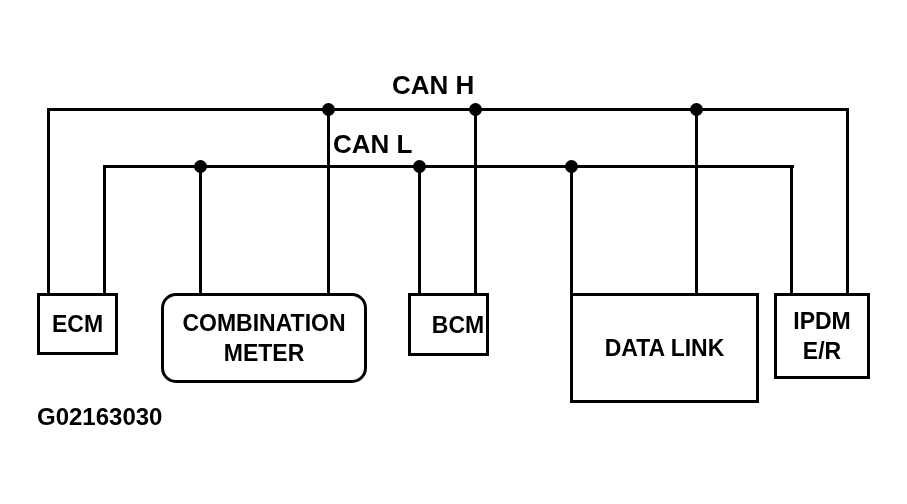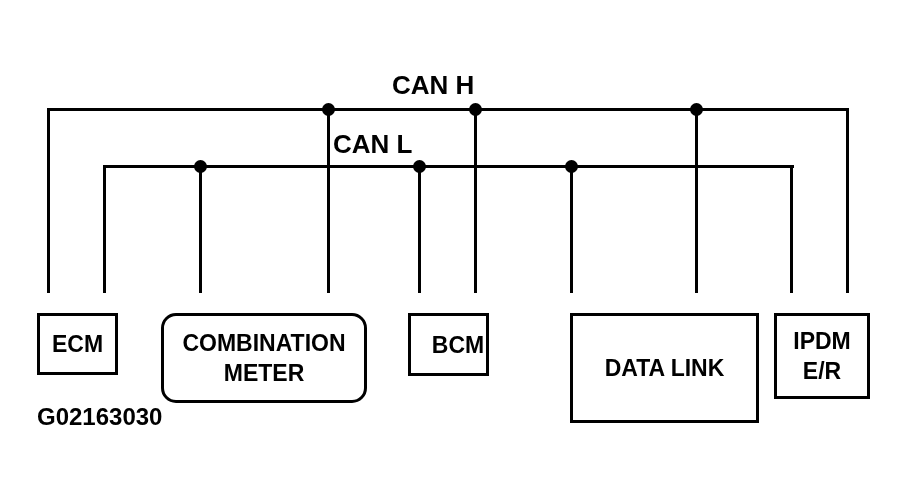--- a/index.html
+++ b/index.html
@@ -42,21 +42,20 @@
   }
   .node-box {
     position: absolute;
     box-sizing: border-box;
     border: 3px solid #000000;
     background: #ffffff;
     display: flex;
     flex-direction: column;
     justify-content: center;
     text-align: center;
-    margin-top: 20px;
   }
   .node-label {
     font-size: 23px;
     font-weight: bold;
     color: #000000;
     line-height: 30px;
     white-space: nowrap;
   }
   .figure-id {
     position: absolute;

